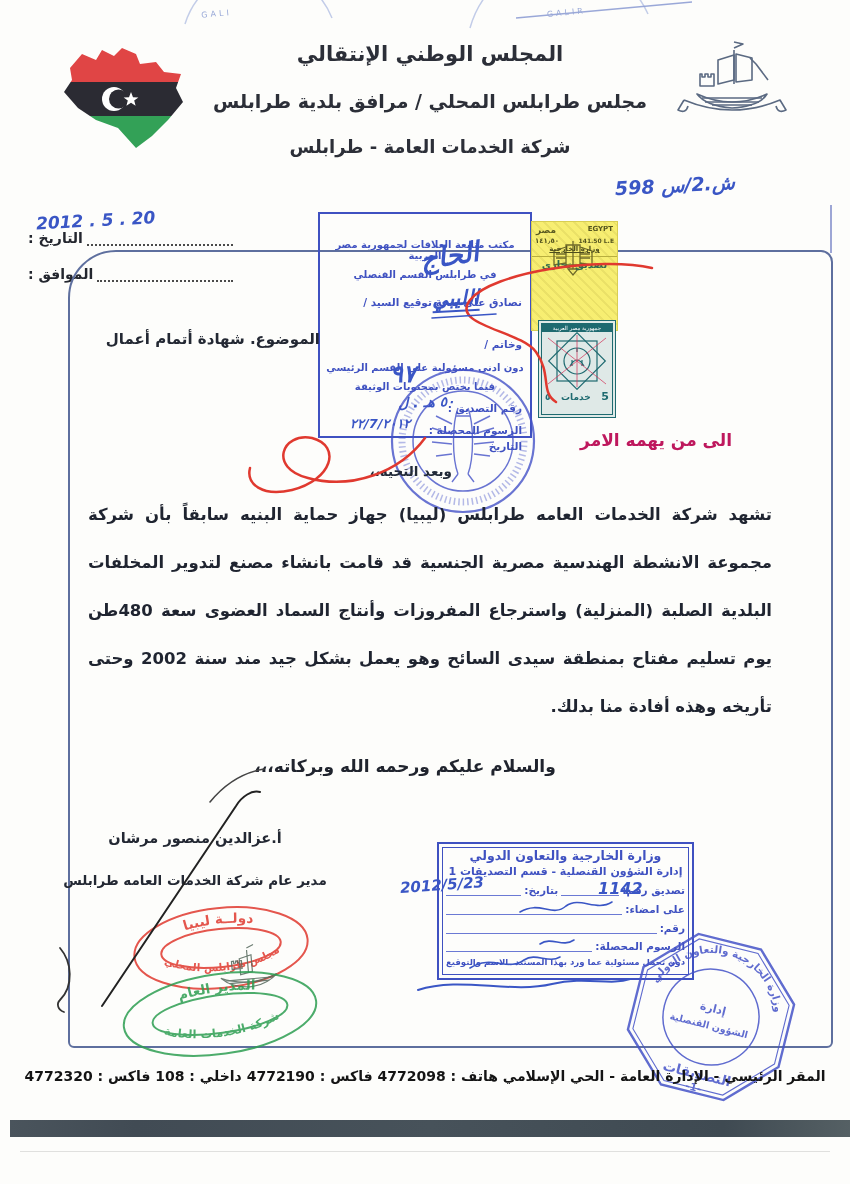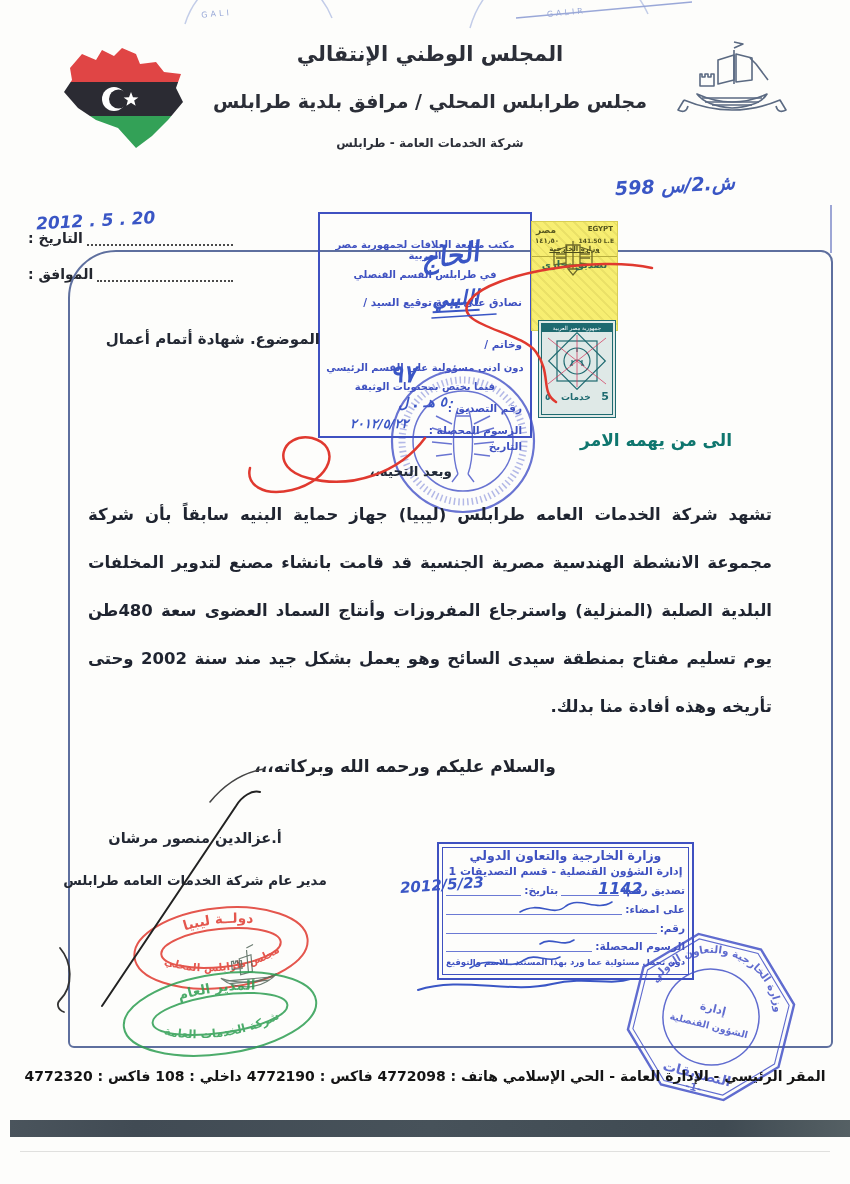--- a/index.html
+++ b/index.html
@@ -47,21 +47,21 @@
       <rect x="0" y="74" width="140" height="36" fill="#33a157"></rect>
       <circle cx="64" cy="57" r="12" fill="#ffffff"></circle>
       <circle cx="68.5" cy="57" r="9.5" fill="#2b2b33"></circle>
       <polygon fill="#ffffff" points="81,50 83,55.2 88.4,55.4 84.2,58.6 85.6,63.8 81,60.8 76.4,63.8 77.8,58.6 73.6,55.4 79,55.2"></polygon>
     </g>
   </svg>
 
   <div class="abs hdr" style="left:205px;top:42px;width:450px;">
     <div style="font-size:21px;margin-bottom:24px;">المجلس الوطني الإنتقالي</div>
     <div style="font-size:19px;margin-bottom:24px;">مجلس طرابلس المحلي / مرافق بلدية طرابلس</div>
-    <div style="font-size:12px;">شركة الخدمات العامة - طرابلس</div>
+    <div style="font-size:18px;">شركة الخدمات العامة - طرابلس</div>
   </div>
 
   <svg class="abs" style="left:672px;top:40px;" width="120" height="100" viewBox="0 0 120 100">
     <g fill="none" stroke="#5b6a82" stroke-width="1.6" stroke-linejoin="round">
       <path d="M12,60 Q60,80 108,60 L114,70 Q106,74 104,66 M12,60 L6,70 Q14,74 16,66"></path>
       <path d="M25,54 Q60,70 95,54 Q88,66 60,68 Q34,66 25,54 Z"></path>
       <path d="M30,58 L90,58 M33,62 L87,62 M40,65 L80,65"></path>
       <path d="M28,46 h14 v-12 h-3 v3 h-3 v-3 h-3 v3 h-3 v-3 h-2 z"></path>
       <path d="M46,20 L62,15 L62,40 L46,44 Z M64,14 L80,18 L80,40 L64,42 Z"></path>
       <path d="M62,10 L62,44 M62,8 L71,4 L62,2 M84,24 L96,40 M84,24 L78,18"></path>
@@ -92,21 +92,21 @@
     <div class="ebx-line" style="margin-top:8px;">فيما يختص بمحتويات الوثيقة</div>
     <div class="ebx-right" style="margin-top:10px;">رقم التصديق :</div>
     <div class="ebx-right" style="margin-top:10px;">الرسوم المحصلة :</div>
     <div class="ebx-right" style="margin-top:4px;">التاريخ</div>
   </div>
 
   <div class="abs hand" style="left:420px;top:240px;font-size:27px;transform:rotate(-9deg);">الحاج</div>
   <div class="abs hand" style="left:432px;top:286px;font-size:20px;transform:rotate(-3deg);border-bottom:2px solid #3a56c5;">الليبي</div>
   <div class="abs hand" style="left:390px;top:360px;font-size:24px;">٩٧</div>
   <div class="abs hand" style="left:398px;top:394px;font-size:14px;transform:rotate(-2deg);">٥٠ هـ . ل</div>
-  <div class="abs hand" style="left:350px;top:416px;font-size:13px;">٢٠١٢/٥/٢٢</div>
+  <div class="abs hand" style="left:350px;top:416px;font-size:13px;">٢٠١٢/7/٢٢</div>
 
   <div class="abs" style="left:531px;top:221px;width:87px;height:110px;background:#f7ee71;border:1px solid #d8ce52;box-sizing:border-box;
        background-image:repeating-linear-gradient(45deg,rgba(190,178,70,.22) 0 2px,transparent 2px 7px);">
     <div style="display:flex;justify-content:space-between;padding:3px 4px 0 4px;">
       <span style="font-size:7px;font-weight:bold;color:#55551f;">EGYPT</span>
       <span style="font-size:9px;font-weight:bold;color:#5a5a22;">مصر</span>
     </div>
     <svg width="87" height="46" viewBox="0 0 87 46">
       <g fill="none" stroke="#6f6a2a" stroke-width="1.3">
         <path d="M43,6 L43,34 M36,10 L50,10 L50,30 L36,30 Z"></path>
@@ -151,21 +151,21 @@
       <circle cx="75" cy="75" r="61" stroke-width="7" stroke-dasharray="1.5 3" opacity=".5"></circle>
       <g stroke-width="1.4">
         <path d="M70,42 C64,58 64,92 70,108 M80,42 C86,58 86,92 80,108"></path>
         <path d="M64,58 L48,50 M64,68 L44,62 M64,78 L44,76 M64,88 L48,90"></path>
         <path d="M86,58 L102,50 M86,68 L106,62 M86,78 L106,76 M86,88 L102,90"></path>
         <path d="M70,108 L64,116 M80,108 L86,116 M68,50 L82,50"></path>
       </g>
     </g>
   </svg>
 
-  <div class="abs" style="right:118px;top:430px;font-size:17px;font-weight:bold;color:#0f766e;">الى من يهمه الامر</div>
+  <div class="abs" style="right:118px;top:430px;font-size:17px;font-weight:bold;color:#be185d;">الى من يهمه الامر</div>
   <div class="abs" style="right:398px;top:463px;font-size:13.5px;font-weight:bold;color:#222a38;">وبعد التحيه،،</div>
 
   <div class="abs bodyline jline" style="left:88px;top:500px;width:684px;">تشهد شركة الخدمات العامه طرابلس (ليبيا) جهاز حماية البنيه سابقاً بأن شركة</div>
   <div class="abs bodyline jline" style="left:88px;top:548px;width:684px;">مجموعة الانشطة الهندسية مصرية الجنسية قد قامت بانشاء مصنع لتدوير المخلفات</div>
   <div class="abs bodyline jline" style="left:88px;top:596px;width:684px;">البلدية الصلبة (المنزلية) واسترجاع المفروزات وأنتاج السماد العضوى سعة 480طن</div>
   <div class="abs bodyline jline" style="left:88px;top:644px;width:684px;">يوم تسليم مفتاح بمنطقة سيدى السائح وهو يعمل بشكل جيد مند سنة 2002 وحتى</div>
   <div class="abs bodyline" style="left:88px;top:692px;width:684px;text-align:right;">تأريخه وهذه أفادة منا بدلك.</div>
 
   <div class="abs" style="left:230px;top:756px;width:350px;text-align:center;font-size:17px;font-weight:bold;color:#20242e;">والسلام عليكم ورحمه الله وبركاته،،،</div>
 

